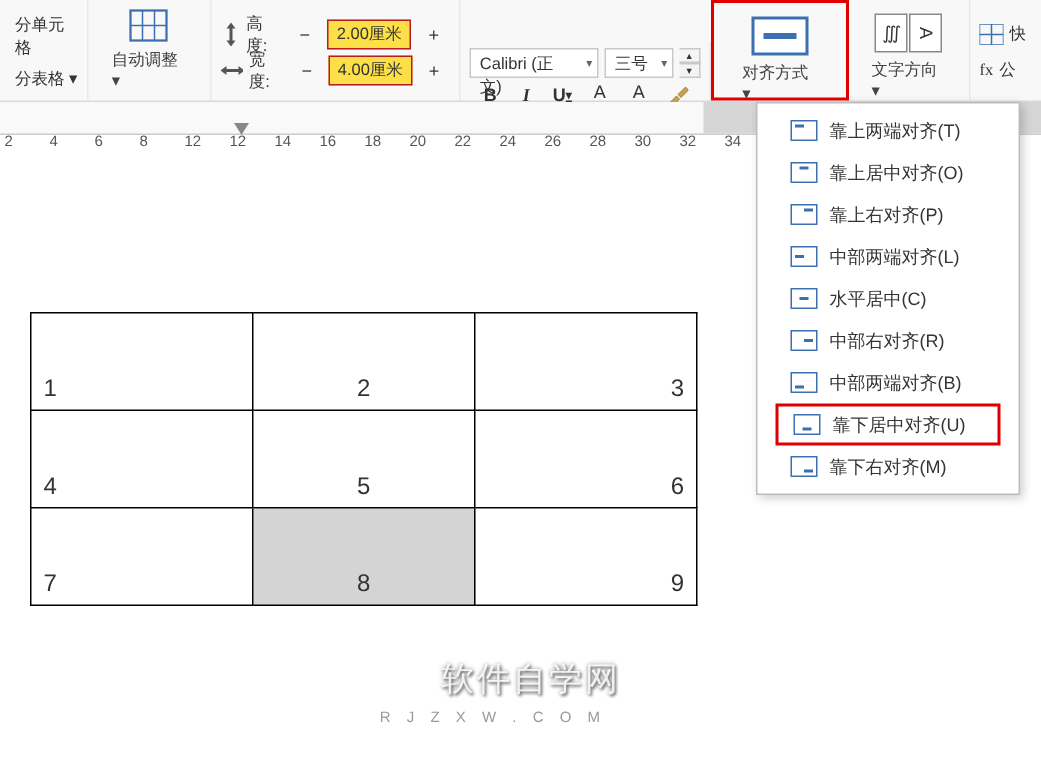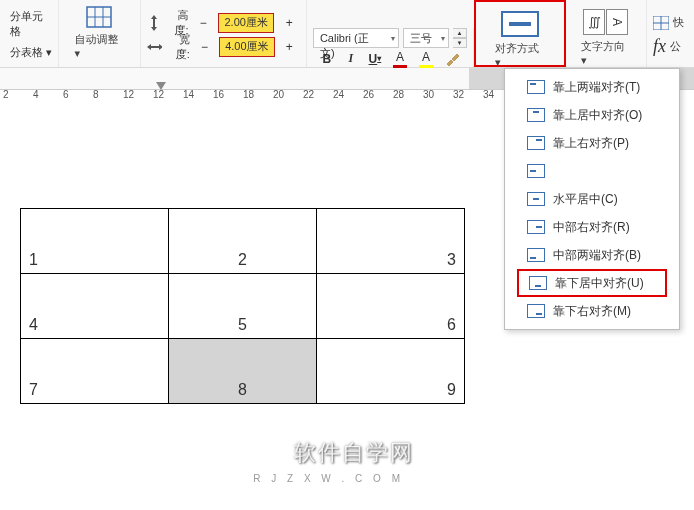--- a/index.html
+++ b/index.html
@@ -189,42 +189,42 @@
       <svg width="26" height="22" viewBox="0 0 26 22">
           <rect x="1" y="1" width="24" height="20" fill="none" stroke="#3b6fb0" stroke-width="1.5"></rect>
           <line x1="9" y1="1" x2="9" y2="21" stroke="#3b6fb0"></line>
           <line x1="17" y1="1" x2="17" y2="21" stroke="#3b6fb0"></line>
           <line x1="1" y1="11" x2="25" y2="11" stroke="#3b6fb0"></line>
         </svg>
       <span class="drop-label">自动调整 ▾</span>
     </div>
   </div>
 
-  <div class="ribbon-group" style="justify-content:center;text-align:right;">
+  <div class="ribbon-group" style="justify-content:center;">
     <div class="rg-row">
       <svg width="14" height="16">
           <path d="M7 0 L10 4 L8 4 L8 12 L10 12 L7 16 L4 12 L6 12 L6 4 L4 4 Z" fill="#555"></path>
         </svg>
       <span style="font-size:11px;">高度:</span>
       <div class="ico-btn">−</div>
       <div class="num-input">2.00厘米</div>
       <div class="ico-btn">+</div>
     </div>
     <div class="rg-row">
       <svg width="16" height="14">
           <path d="M0 7 L4 4 L4 6 L12 6 L12 4 L16 7 L12 10 L12 8 L4 8 L4 10 Z" fill="#555"></path>
         </svg>
       <span style="font-size:11px;">宽度:</span>
       <div class="ico-btn">−</div>
       <div class="num-input">4.00厘米</div>
       <div class="ico-btn">+</div>
     </div>
   </div>
 
-  <div class="ribbon-group" style="justify-content:center;margin-top:28px;">
+  <div class="ribbon-group" style="justify-content:flex-start;margin-top:28px;">
     <div class="rg-row">
       <div class="font-select" style="width:86px;">
         <span>Calibri (正文)</span>
         <span class="dd-arrow">▾</span>
       </div>
       <div class="font-select" style="width:46px;">
         <span>三号</span>
         <span class="dd-arrow">▾</span>
       </div>
       <div class="spin">
@@ -275,21 +275,21 @@
   <div class="ribbon-group" style="justify-content:center;align-items:flex-start;">
     <div class="rg-row">
       <svg width="16" height="14">
           <rect x="0" y="0" width="16" height="14" fill="none" stroke="#3b6fb0"></rect>
           <line x1="0" y1="7" x2="16" y2="7" stroke="#3b6fb0"></line>
           <line x1="8" y1="0" x2="8" y2="14" stroke="#3b6fb0"></line>
         </svg>
       <span style="font-size:11px;">快</span>
     </div>
     <div class="rg-row">
-      <span style="font-style:italic;font-family:serif;font-size:18px;">fx</span>
+      <span style="font-family:serif;font-size:11px;">fx</span>
       <span style="font-size:11px;">公</span>
     </div>
   </div>
 </div>
 
 <div class="ruler">
   <div id="ruler-ticks" style="display:flex;position:relative;z-index:1;">
       <div class="tick">
         <span>2</span>
       </div>
@@ -385,20 +385,21 @@
     <div class="mi">
       <span class="mi-icon t-c"></span>
       <span>靠上居中对齐(O)</span>
     </div>
     <div class="mi">
       <span class="mi-icon t-r"></span>
       <span>靠上右对齐(P)</span>
     </div>
     <div class="mi">
       <span class="mi-icon m-l"></span>
+      <span>中部两端对齐(L)</span>
     </div>
     <div class="mi">
       <span class="mi-icon m-c"></span>
       <span>水平居中(C)</span>
     </div>
     <div class="mi">
       <span class="mi-icon m-r"></span>
       <span>中部右对齐(R)</span>
     </div>
     <div class="mi">

